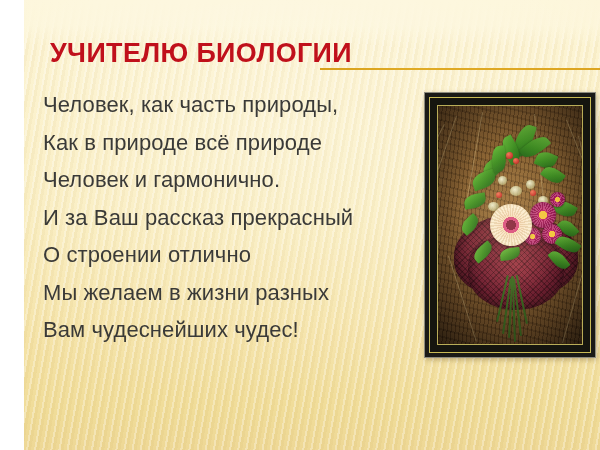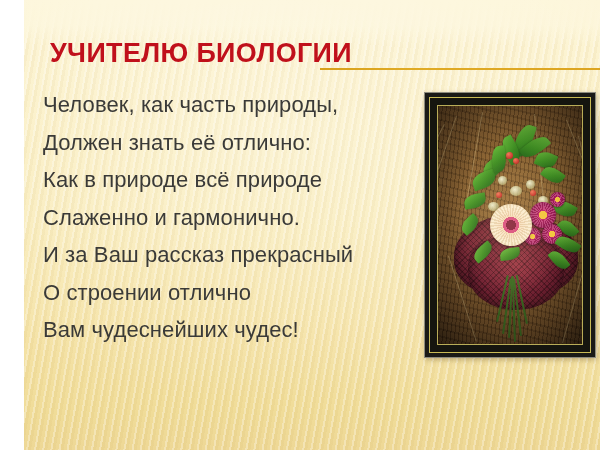--- a/index.html
+++ b/index.html
@@ -248,25 +248,25 @@
   <div class="bg-base"></div>
   <div class="bg-stripes"></div>
   <div class="bg-topfade"></div>
   <div class="bg-vignette"></div>
 
   <div class="title">УЧИТЕЛЮ БИОЛОГИИ</div>
   <div class="title-rule"></div>
 
   <div class="poem">
     <div class="poem-line">Человек, как часть природы,</div>
-    <div class="poem-line">Должен знать её отлично:</div>
     <div class="poem-line">Как в природе всё природе</div>
-    <div class="poem-line">Слаженно и гармонично.</div>
+    <div class="poem-line">Человек и гармонично.</div>
     <div class="poem-line">И за Ваш рассказ прекрасный</div>
     <div class="poem-line">О строении отлично</div>
+    <div class="poem-line">Мы желаем в жизни разных</div>
     <div class="poem-line">Вам чудеснейших чудес!</div>
   </div>
 
   <div class="photo-frame">
     <div class="photo-mat">
       <div class="photo-inner" aria-label="Букет цветов: кремово-розовая гербера, пурпурные хризантемы, зелень, обёрнутый бордовой сеткой, на фоне старого дерева">
 
         <div class="wood"></div>
 
         <div class="straw" style="left:6px;  top:18px;  width:1px; height:120px; transform: rotate(28deg);"></div>

